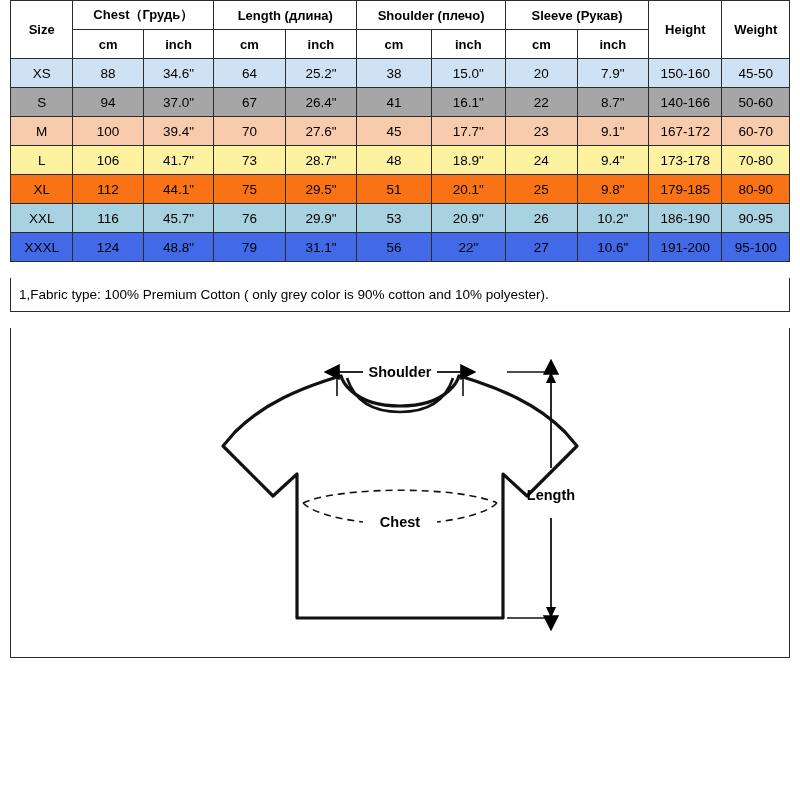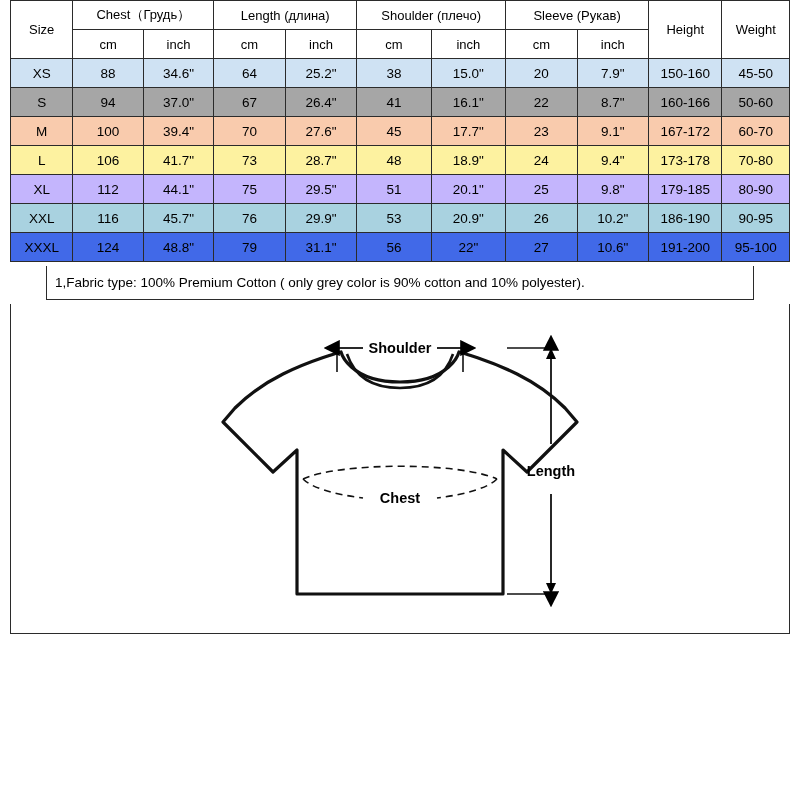--- a/index.html
+++ b/index.html
@@ -40,30 +40,30 @@
     border: 1px solid #2b2b2b;
     text-align: center;
     font-size: 13.5px;
     height: 29px;
     padding: 0 2px;
     box-sizing: border-box;
     white-space: nowrap;
     overflow: hidden;
   }
   table.size-table th {
-    font-weight: normal;
+    font-weight: bold;
     background: #ffffff;
     font-size: 13px;
   }
   td.size-cell {
     font-weight: normal;
   }
   .notes {
-    width: 708px;
-    margin: 4px auto;
+    width: 780px;
+    margin: 16px auto;
     border-left: 1px solid #2b2b2b;
     border-right: 1px solid #2b2b2b;
     border-bottom: 1px solid #2b2b2b;
     box-sizing: border-box;
   }
   .note-row {
     height: 33px;
     line-height: 33px;
     font-size: 13.5px;
     padding-left: 8px;
@@ -141,21 +141,21 @@
         <tr style="background: rgb(166, 166, 166);">
           <td class="size-cell">S</td>
           <td>94</td>
           <td>37.0"</td>
           <td>67</td>
           <td>26.4"</td>
           <td>41</td>
           <td>16.1"</td>
           <td>22</td>
           <td>8.7"</td>
-          <td>160-166</td>
+          <td>140-166</td>
           <td>50-60</td>
         </tr>
         <tr style="background: rgb(249, 203, 173);">
           <td class="size-cell">M</td>
           <td>100</td>
           <td>39.4"</td>
           <td>70</td>
           <td>27.6"</td>
           <td>45</td>
           <td>17.7"</td>
@@ -170,21 +170,21 @@
           <td>41.7"</td>
           <td>73</td>
           <td>28.7"</td>
           <td>48</td>
           <td>18.9"</td>
           <td>24</td>
           <td>9.4"</td>
           <td>173-178</td>
           <td>70-80</td>
         </tr>
-        <tr style="background: #c4b5fd;">
+        <tr style="background: #f97316;">
           <td class="size-cell">XL</td>
           <td>112</td>
           <td>44.1"</td>
           <td>75</td>
           <td>29.5"</td>
           <td>51</td>
           <td>20.1"</td>
           <td>25</td>
           <td>9.8"</td>
           <td>179-185</td>

